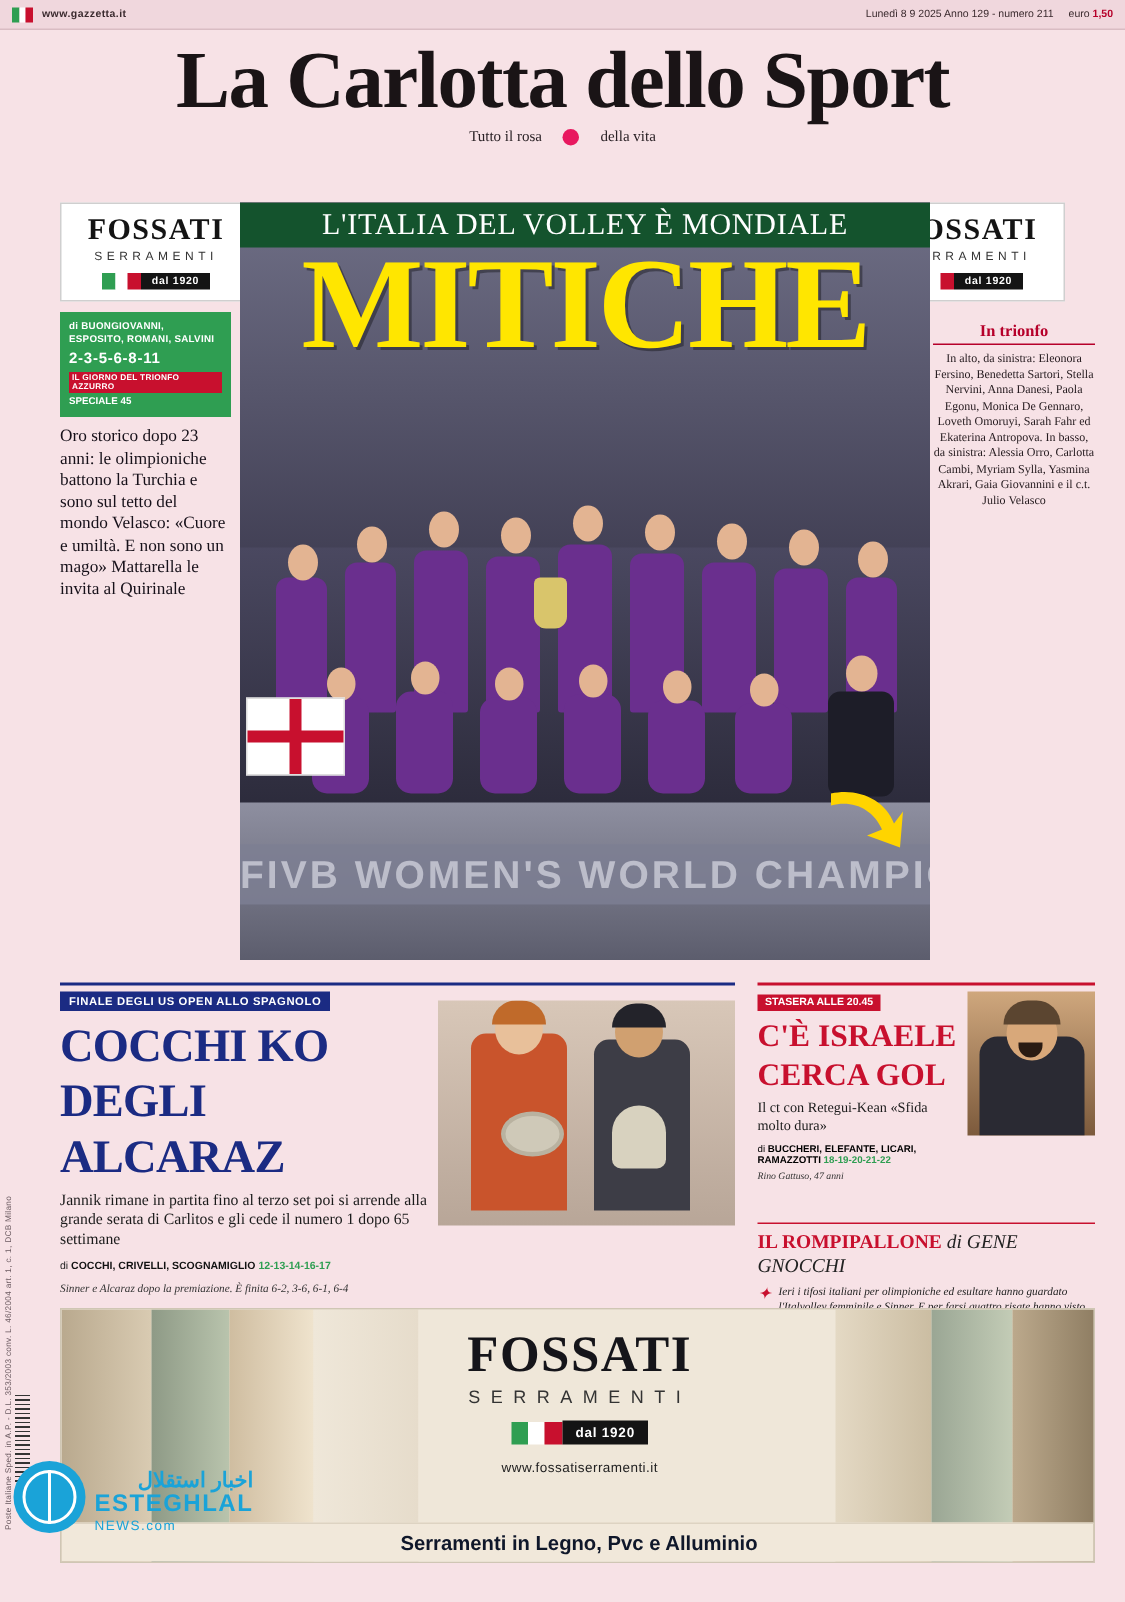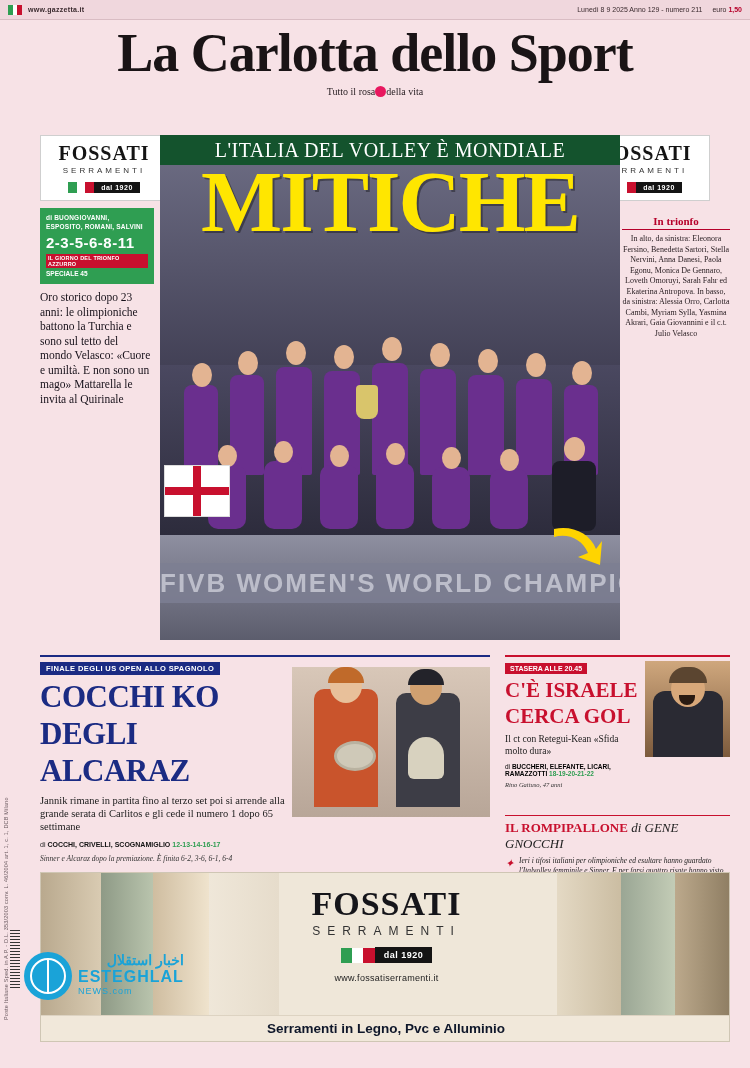--- a/index.html
+++ b/index.html
@@ -26,21 +26,21 @@
   .topbar .right { margin-left:auto; display:flex; align-items:center; gap:10px; font-size:7px; }
   .topbar .euro { color:#b6002a; font-weight:bold; }
 
   
   .masthead { position:absolute; top:22px; left:0; width:750px; text-align:center; }
   .masthead .title {
     font-family:"Liberation Serif", serif;
     font-weight:bold; font-size:54px; line-height:62px; letter-spacing:-1px;
     color:#1a1416;
   }
-  .masthead .sub { font-size:10px; color:#2b2226; margin-top:2px; display:flex; justify-content:center; align-items:center; gap:0; font-family:"Liberation Serif", serif; }
+  .masthead .sub { font-size:10px; color:#2b2226; margin-top:2px; display:flex; justify-content:center; align-items:center; gap:14px; font-family:"Liberation Serif", serif; }
   .masthead .dot { width:11px; height:11px; border-radius:50%; background:#e8185f; display:inline-block; }
 
   
   .foss {
     position:absolute; width:128px; height:66px; background:#ffffff;
     border:1px solid #cfcfcf; text-align:center; padding-top:6px;
   }
   .foss.left { top:135px; left:40px; }
   .foss.right { top:135px; left:582px; }
   .foss .f1 { font-family:"Liberation Serif", serif; font-weight:bold; font-size:20px; letter-spacing:1px; color:#141414; }
@@ -80,21 +80,21 @@
   .p-skin { background:#e3b492; border-radius:50%; }
 
   .arrow {
     position:absolute; top:390px; left:392px; width:52px; height:44px;
   }
 
   
   .leftcol { position:absolute; top:208px; left:40px; width:114px; height:270px; }
   .greenbox { width:114px; background:#2f9e52; color:#fff; padding:5px 6px 7px 6px; }
   .greenbox .names { font-size:6.5px; font-weight:bold; line-height:9px; letter-spacing:.2px; }
-  .greenbox .nums { font-size:15px; font-weight:bold; margin-top:3px; letter-spacing:.5px; }
+  .greenbox .nums { font-size:10px; font-weight:bold; margin-top:3px; letter-spacing:.5px; }
   .greenbox .redbar { background:#c8102e; color:#fff; font-size:5.5px; font-weight:bold; padding:1px 2px; margin-top:3px; letter-spacing:.2px; }
   .greenbox .spec { font-size:6.5px; font-weight:bold; margin-top:2px; }
   .leftcol .body {
     font-family:"Liberation Serif", serif; font-size:11.5px; line-height:14.5px;
     color:#17111a; margin-top:6px; padding-right:2px;
   }
 
   
   .rightcol { position:absolute; top:215px; left:622px; width:108px; }
   .rightcol .hd {
@@ -163,21 +163,21 @@
 
   
   .spine {
     position:absolute; left:2px; top:760px; width:14px; height:260px;
     font-size:5.5px; color:#6b5a60; writing-mode:vertical-rl; transform:rotate(180deg);
     line-height:8px; letter-spacing:.2px;
   }
   .barcode { position:absolute; left:10px; top:930px; width:10px; height:60px; background:repeating-linear-gradient(to bottom,#333 0 1px,#f7e2e6 1px 3px); }
 
   
-  .wm { position:absolute; left:24px; top:952px; width:215px; height:70px; display:flex; align-items:flex-start; gap:6px; }
+  .wm { position:absolute; left:9px; top:952px; width:215px; height:70px; display:flex; align-items:flex-end; gap:6px; }
   .wm .globe { width:48px; height:48px; border-radius:50%; background:#1aa3d8; position:relative; flex:0 0 auto; }
   .wm .globe:before { content:""; position:absolute; inset:6px; border-radius:50%; border:2px solid #fff; }
   .wm .globe:after { content:""; position:absolute; left:50%; top:6px; width:2px; height:36px; background:#fff; transform:translateX(-1px); }
   .wm .t1 { color:#1aa3d8; font-size:14px; font-weight:bold; direction:rtl; }
   .wm .t2 { color:#1aa3d8; font-size:16px; font-weight:bold; letter-spacing:1px; }
   .wm .t3 { color:#1aa3d8; font-size:9px; letter-spacing:1px; }
 </style>
 </head>
 <body>
 

